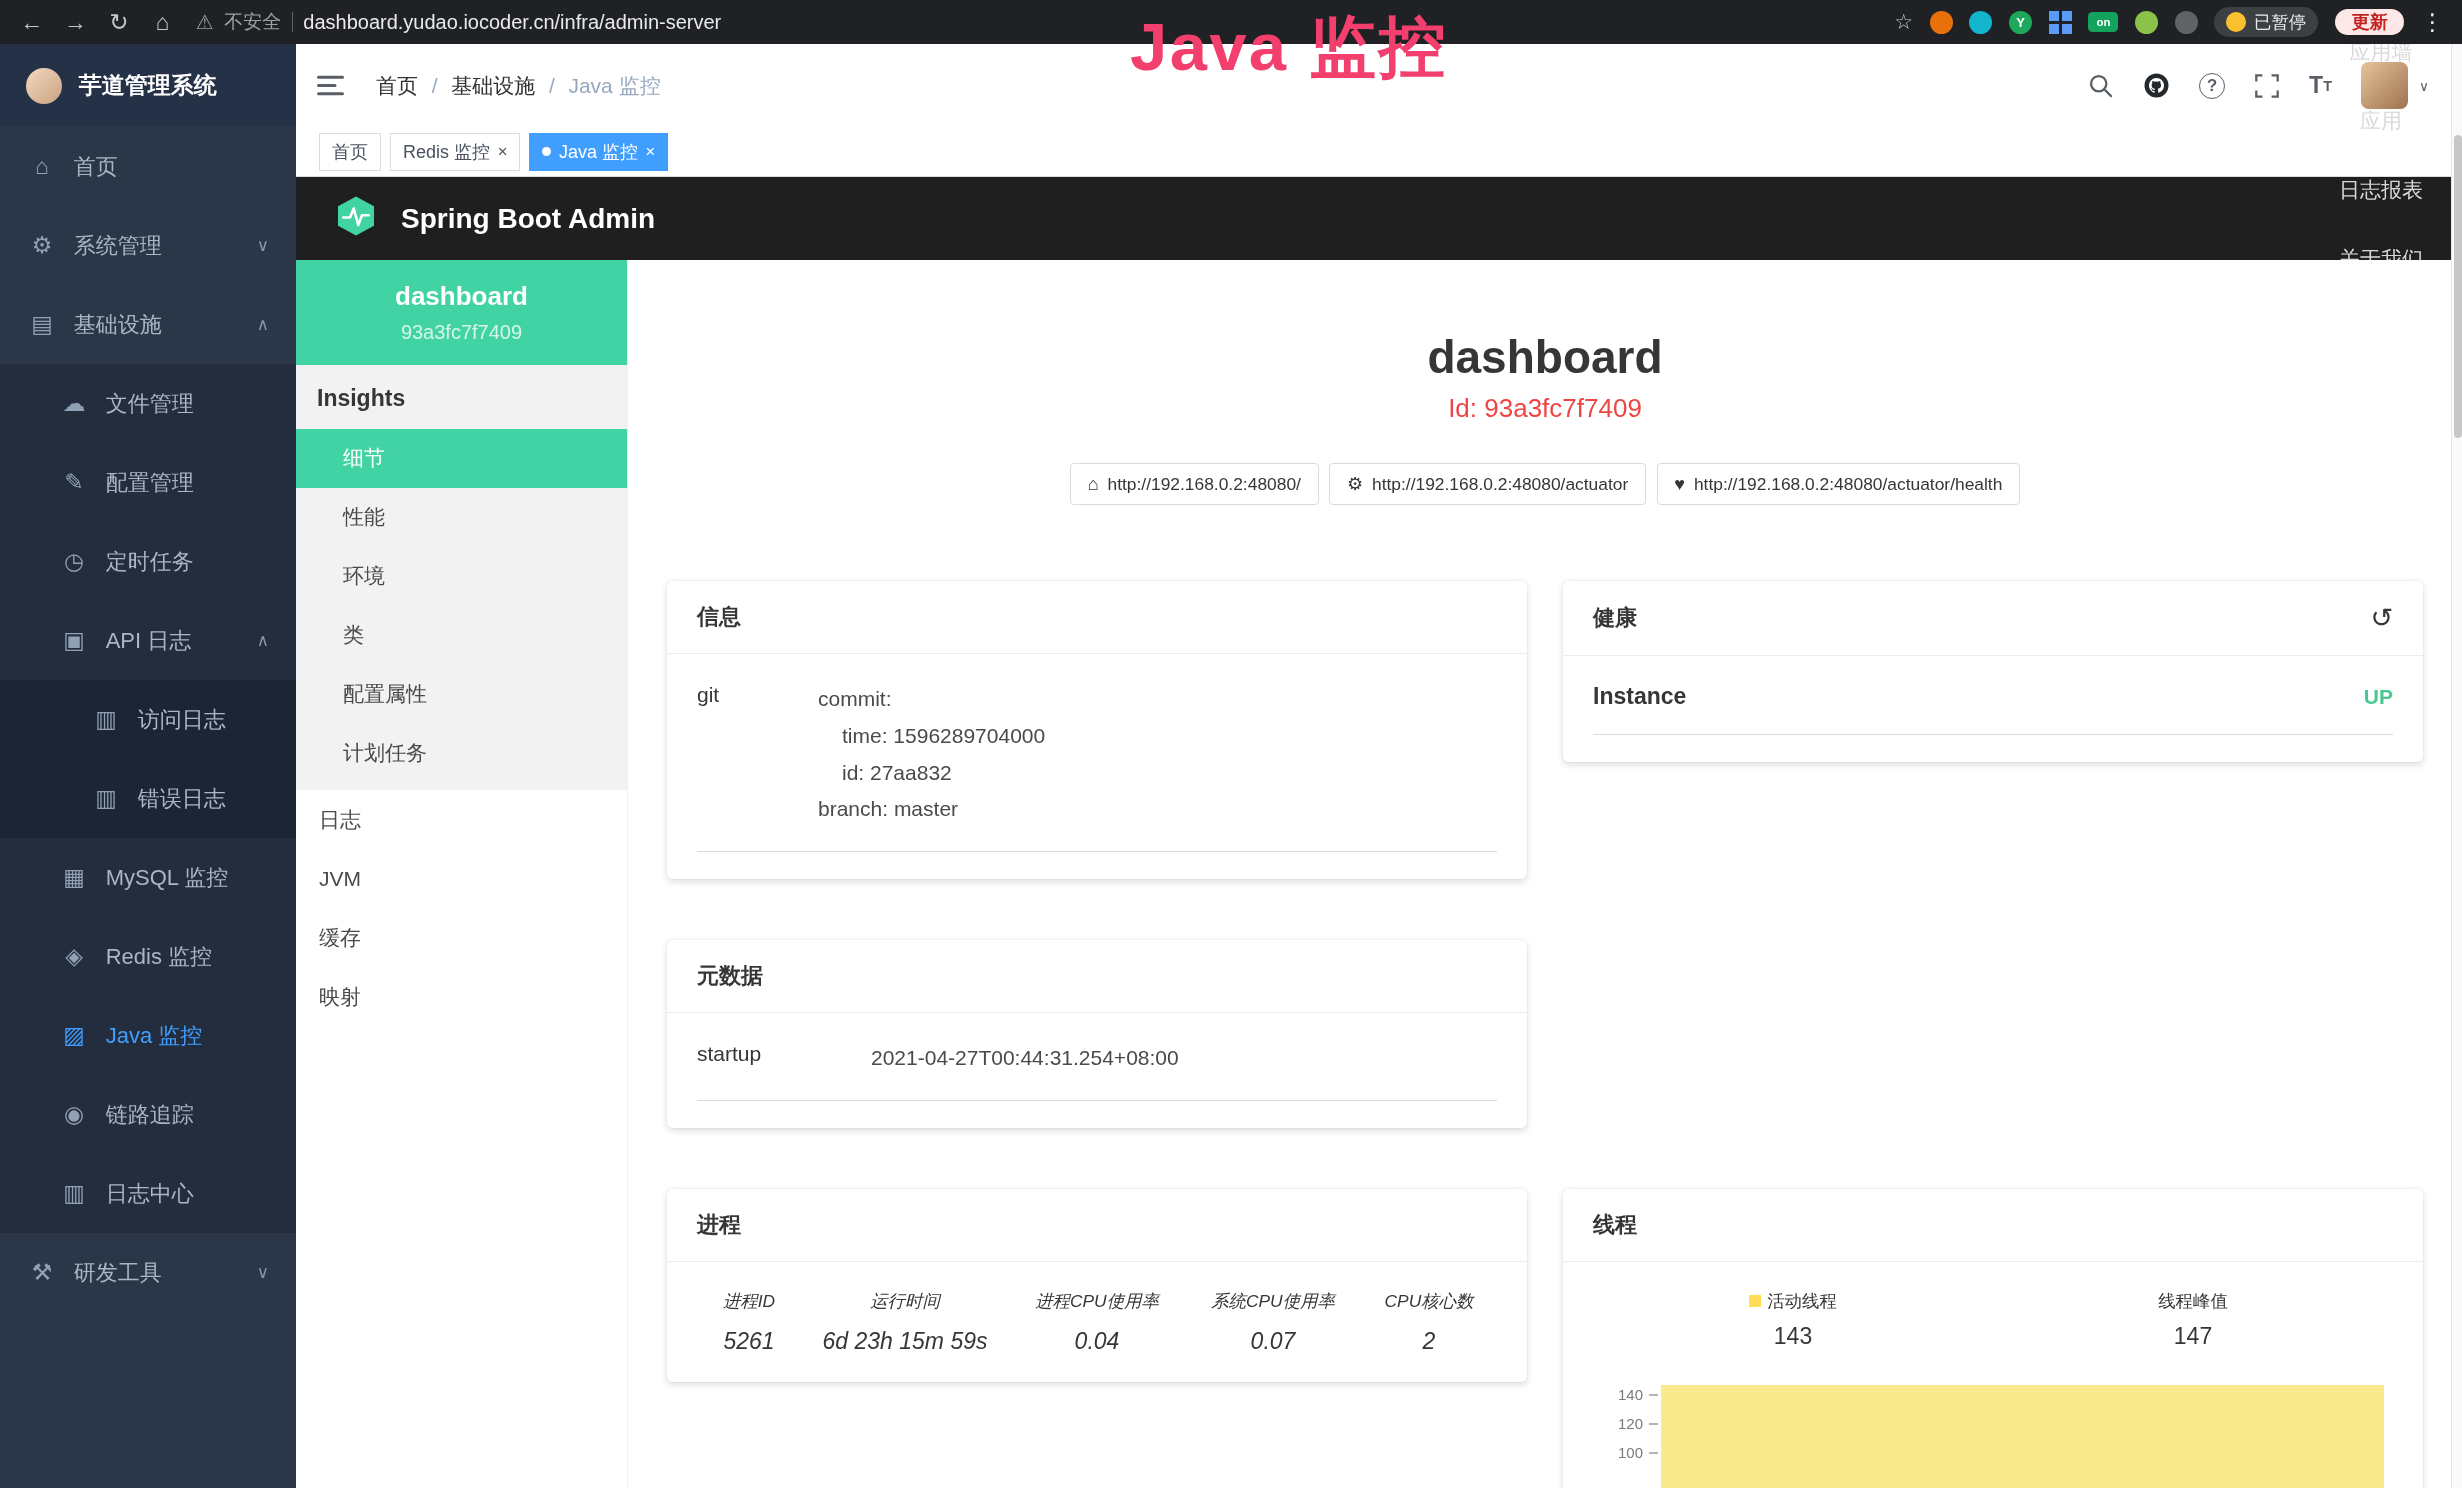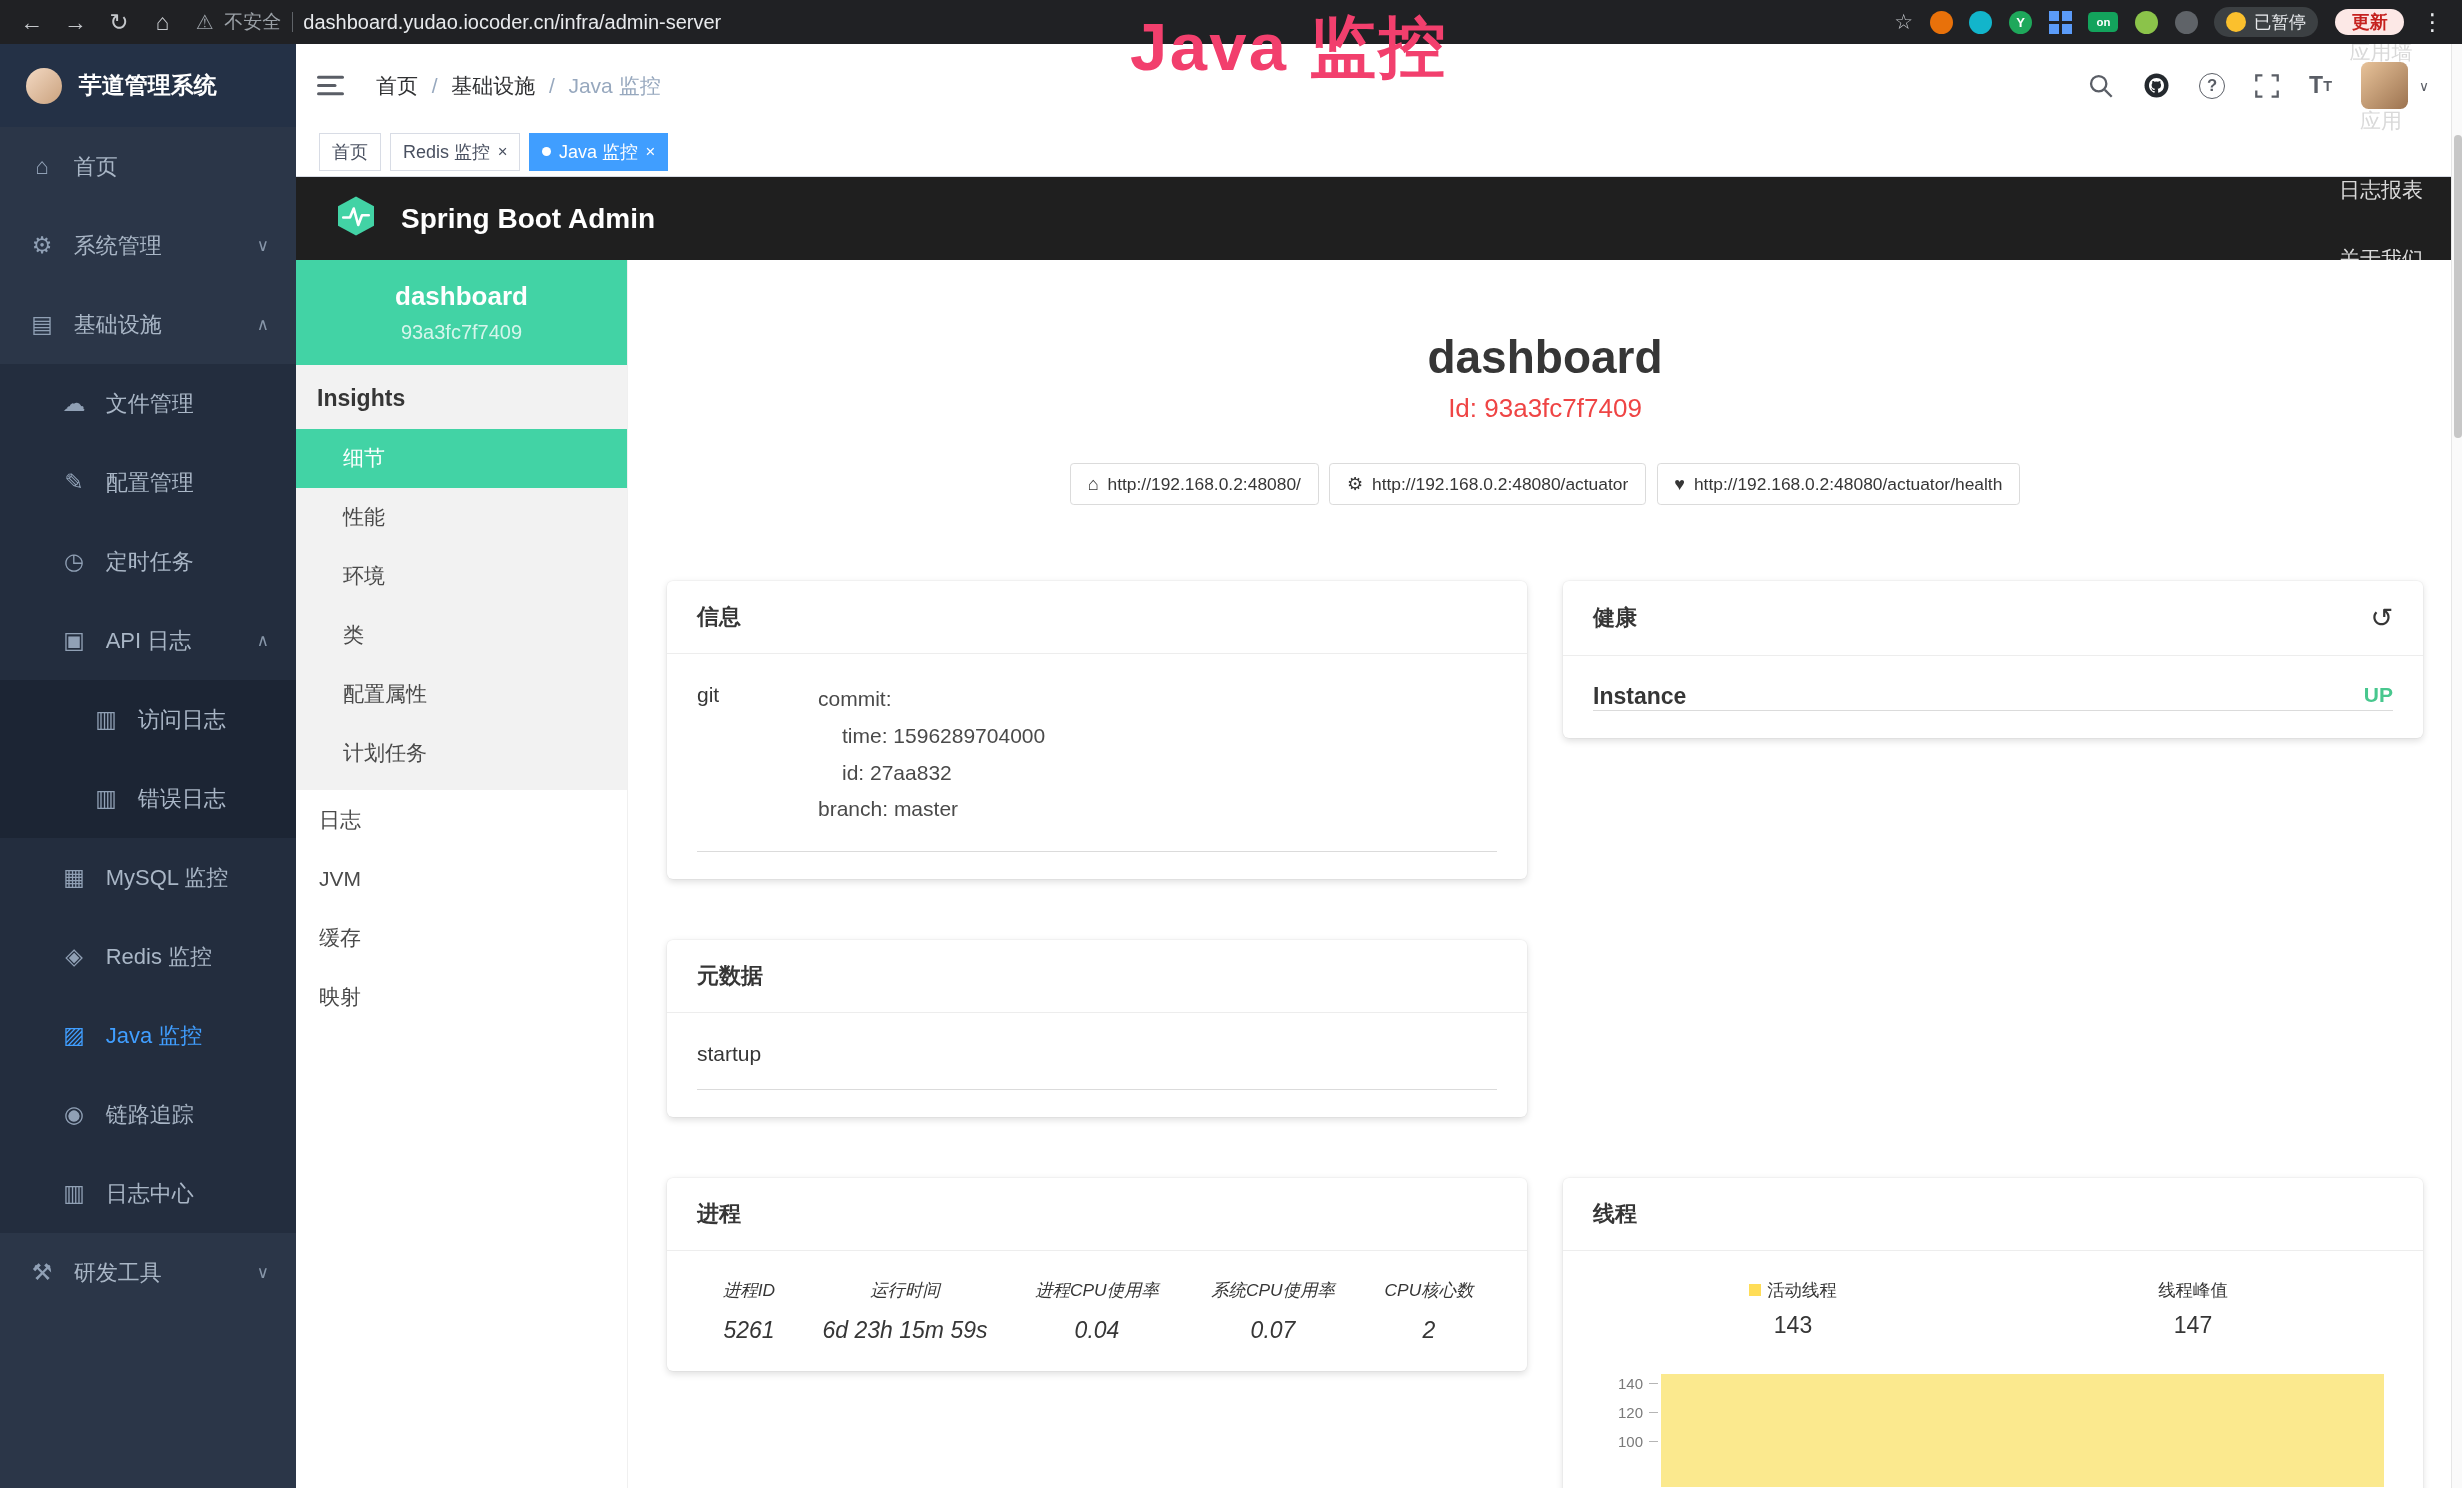--- a/index.html
+++ b/index.html
@@ -103,21 +103,21 @@
   .card { background:#fff; border-radius:6px; box-shadow:0 2.3px 7.6px rgba(10,10,10,.13), 0 0 0 0.8px rgba(10,10,10,.03); }
   .card-head { display:flex; align-items:center; justify-content:space-between; padding:21px 30px; border-bottom:0.8px solid #ededed; }
   .card-title { font-size:22px; font-weight:700; color:#363636; }
   .hist-ico { font-size:27px; color:#363636; cursor:pointer; }
   .card-body { padding:27px 30px; }
   .rowline { display:flex; padding-bottom:23px; border-bottom:0.8px solid #dbdbdb; }
   .kv-key { width:121px; font-size:21px; color:#363636; padding-top:1.5px; flex:0 0 auto; }
   .kv-key-wide { width:174px; }
   .kv-val { flex:1; font-size:21px; color:#4a4a4a; line-height:1.75; }
   .ind { padding-left:24px; }
-  .health-row { display:flex; justify-content:space-between; align-items:flex-start; border-bottom:0.8px solid #dbdbdb;gap:31px; }
+  .health-row { display:flex; justify-content:space-between; align-items:center; padding-bottom:24px; border-bottom:0.8px solid #dbdbdb;gap:31px; }
   .h-label { font-weight:700; color:#363636; font-size:23px; }
   .up { color:#48c78e; font-weight:700; font-size:21px; }
 
   .proc-table { width:100%; border-collapse:collapse; text-align:center;font-style:italic; }
   .proc-table th { font-size:17.4px; color:#363636; font-weight:400; padding-bottom:12px; }
   .proc-table td { font-size:23px; color:#363636; padding-top:3px; }
 
   .thr-legend { display:flex; text-align:center; }
   .leg { flex:1; }
   .leg-top { font-size:17.4px; color:#363636; display:flex; justify-content:center; align-items:center; gap:6px; }
@@ -401,20 +401,21 @@
             </div>
           </div>
 
           <div class="card" style="grid-area:2/1">
             <div class="card-head">
               <span class="card-title">元数据</span>
             </div>
             <div class="card-body">
               <div class="rowline">
                 <span class="kv-key kv-key-wide">startup</span>
+                <span class="kv-val">2021-04-27T00:44:31.254+08:00</span>
               </div>
             </div>
           </div>
 
           <div class="card" style="grid-area:3/1">
             <div class="card-head">
               <span class="card-title">进程</span>
             </div>
             <div class="card-body">
               <table class="proc-table">

